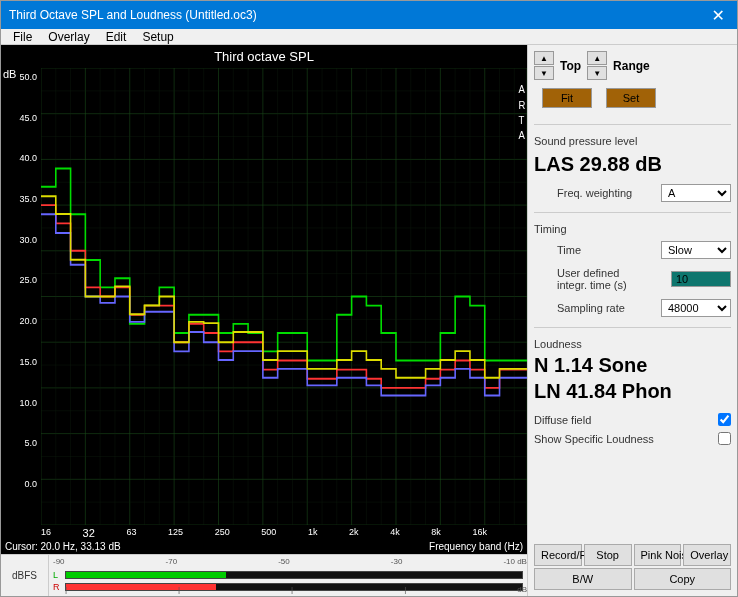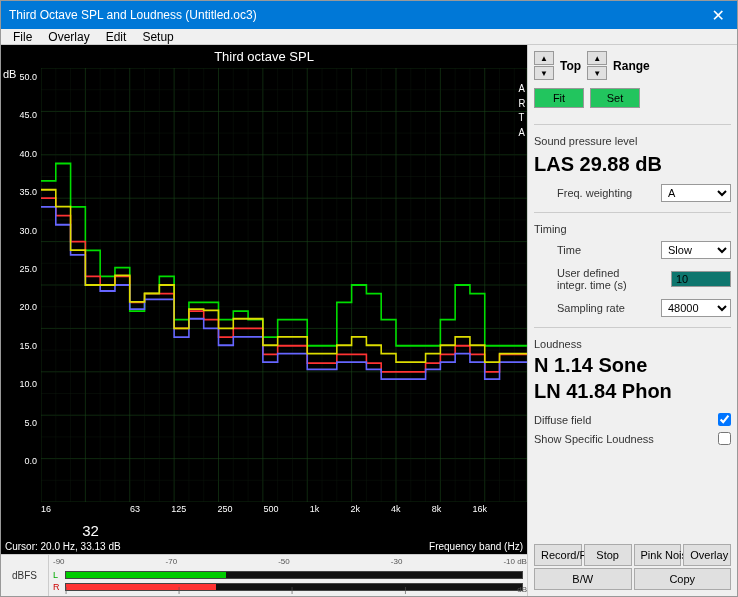--- a/index.html
+++ b/index.html
@@ -17,21 +17,21 @@
     .main-content { display: flex; flex: 1; overflow: hidden; }
 
     .chart-area { flex: 1; background: #000; position: relative; display: flex; flex-direction: column; min-width: 0; }
 
     .chart-title { color: white; text-align: center; font-size: 13px; padding: 4px 0; background: #000; }
 
     .chart-inner { flex: 1; position: relative; display: flex; }
 
     .y-axis { width: 40px; display: flex; flex-direction: column; justify-content: space-between; align-items: flex-end; padding: 4px 4px 20px 0; color: white; font-size: 10px; }
 
-    .btn { padding: 3px 12px; background: #22c55e; border: 1px solid #999; cursor: pointer; font-size: 11px; white-space: nowrap; }
+    .btn { padding: 3px 12px; background: #a16207; border: 1px solid #999; cursor: pointer; font-size: 11px; white-space: nowrap; margin-left: 8px; }
 
     
     .right-panel { width: 210px; background: #f0f0f0; border-left: 1px solid #ccc; display: flex; flex-direction: column; padding: 6px; flex-shrink: 0; overflow-y: auto; }
     .ctrl-btn { width: 20px; height: 14px; background: #e0e0e0; border: 1px solid #999; cursor: pointer; font-size: 8px; display: flex; align-items: center; justify-content: center; }
 
     .section-label { font-size: 11px; color: #333; margin: 4px 0 2px 0; }
     .big-value { font-size: 22px; font-weight: bold; margin: 4px 0; }
 
     .field-row { display: flex; align-items: center; justify-content: space-between; margin: 4px 0; }
     .field-label { font-size: 11px; color: #333; flex: 1; padding-left: 23px; }
@@ -435,21 +435,21 @@
             <text x="452" y="20" fill="white" font-size="9" font-family="sans-serif">A</text>
             <text x="452" y="32" fill="white" font-size="9" font-family="sans-serif">R</text>
             <text x="452" y="44" fill="white" font-size="9" font-family="sans-serif">T</text>
             <text x="452" y="56" fill="white" font-size="9" font-family="sans-serif">A</text>
           </svg>
         </div>
       </div>
 
       <div style="display:flex;justify-content:space-between;padding:2px 40px 0 40px;background:#000;">
         <span style="color:white;font-size:9px;">16</span>
-        <span style="color:white;font-size:15px;margin-top:18px;">32</span>
+        <span style="color:white;font-size:11px;">32</span>
         <span style="color:white;font-size:9px;">63</span>
         <span style="color:white;font-size:9px;">125</span>
         <span style="color:white;font-size:9px;">250</span>
         <span style="color:white;font-size:9px;">500</span>
         <span style="color:white;font-size:9px;">1k</span>
         <span style="color:white;font-size:9px;">2k</span>
         <span style="color:white;font-size:9px;">4k</span>
         <span style="color:white;font-size:9px;">8k</span>
         <span style="color:white;font-size:9px;">16k</span>
       </div>

